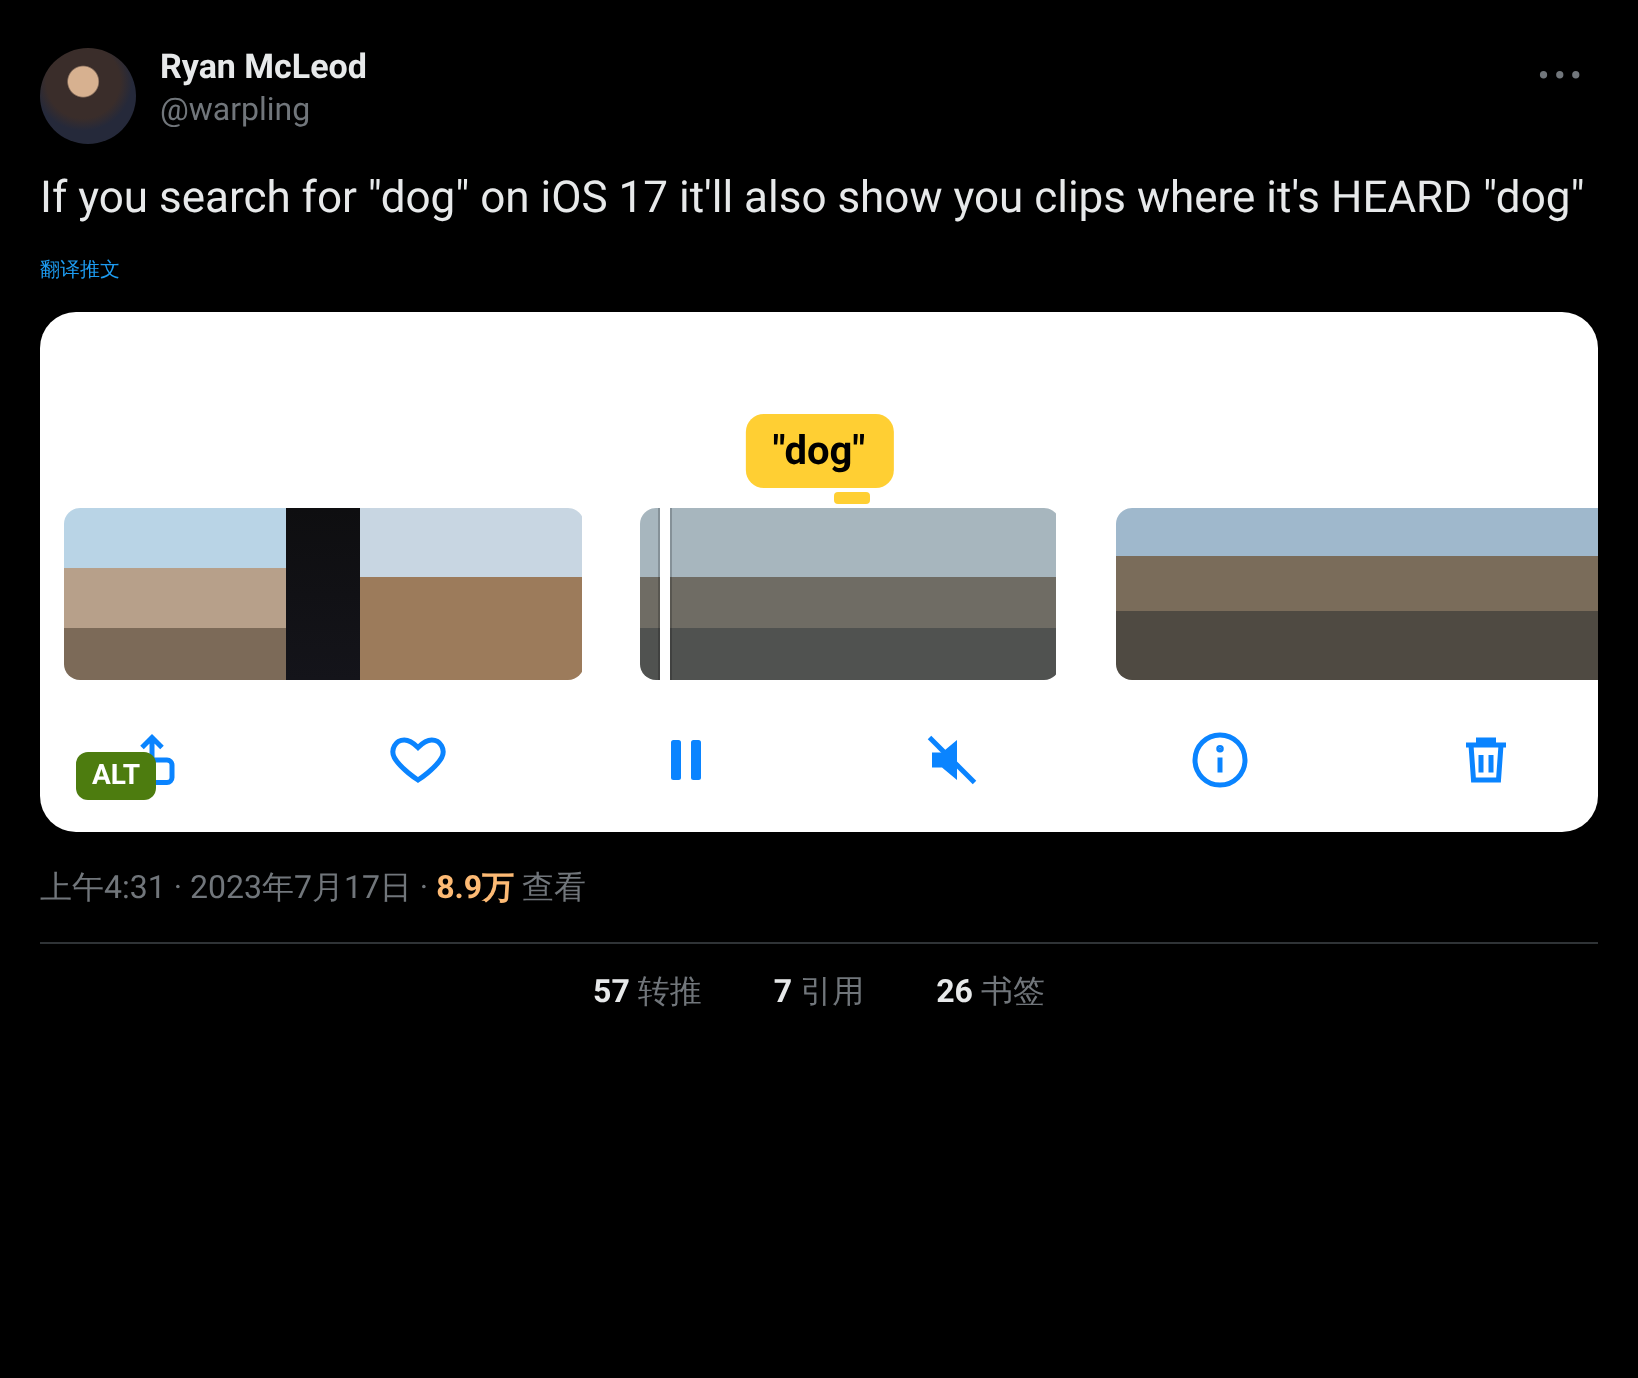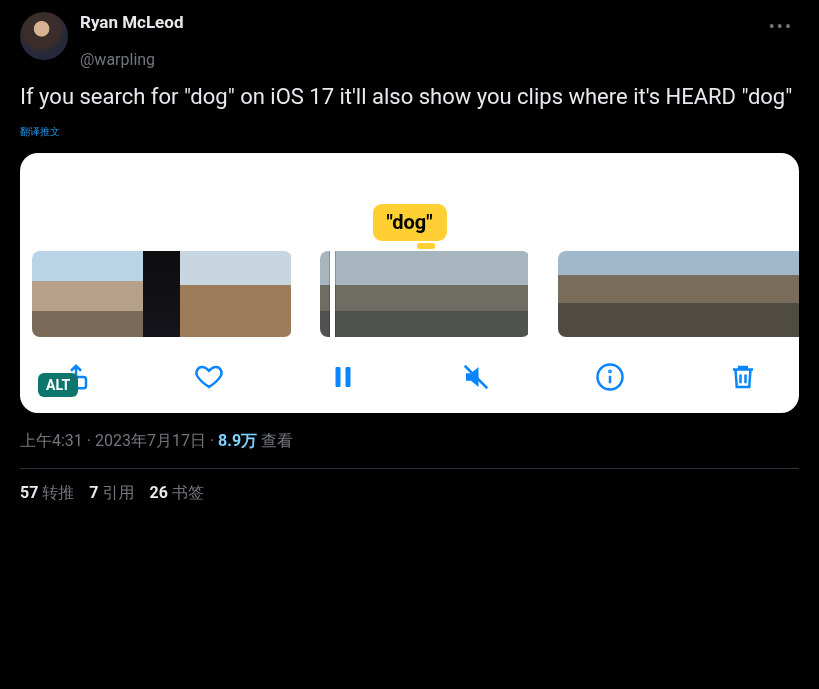--- a/index.html
+++ b/index.html
@@ -5,21 +5,21 @@
   * { box-sizing: border-box; margin: 0; padding: 0; }
   body {
     background: #000;
     font-family: -apple-system, BlinkMacSystemFont, "Segoe UI", Roboto, Helvetica, Arial, sans-serif;
     color: #e7e9ea;
     width: 819px;
     height: 689px;
     overflow: hidden;
   }
   .tweet {
-    padding: 12px 20px;
+    padding: 24px 20px;
   }
   .header {
     display: flex;
     align-items: flex-start;
     gap: 12px;
     margin-bottom: 14px;
   }
   .avatar {
     width: 48px;
     height: 48px;
@@ -29,21 +29,21 @@
   }
   .names { flex: 1; }
   .display-name {
     font-weight: 700;
     font-size: 17px;
     color: #e7e9ea;
   }
   .handle {
     color: #71767b;
     font-size: 16px;
-    margin-top: 18px;
+    margin-top: 1px;
   }
   .more {
     color: #71767b;
     font-size: 18px;
     letter-spacing: 2px;
     padding: 4px 6px;
     cursor: pointer;
   }
   .body-text {
     font-size: 22px;
@@ -148,45 +148,46 @@
     align-items: center;
     justify-content: center;
     cursor: pointer;
   }
   .ticon svg { width: 30px; height: 30px; stroke: #0a84ff; fill: none; stroke-width: 2; }
 
   .alt-badge {
     position: absolute;
     left: 18px;
     bottom: 16px;
-    background: #0f766e;
+    background: #4d7c0f;
     color: #fff;
     font-weight: 700;
     font-size: 14px;
     padding: 4px 8px;
     border-radius: 6px;
     cursor: pointer;
   }
 
   .meta {
     color: #71767b;
     font-size: 16px;
     margin-top: 18px;
   }
-  .meta .views-count { color: #7dd3fc; font-weight: 700; }
+  .meta .views-count { color: #fdba74; font-weight: 700; }
   .divider {
     border: none;
     border-top: 1px solid #2f3336;
     margin: 16px 0 14px;
   }
   .stats {
     display: flex;
-    gap: 15px;
+    gap: 36px;
     font-size: 16px;
     color: #71767b;
+    justify-content: center;
   }
   .stats .num { color: #e7e9ea; font-weight: 700; margin-right: 4px; }
   .stat { cursor: pointer; }
 </style>
 </head>
 <body>
 
 <div class="tweet">
 
   <div class="header">

